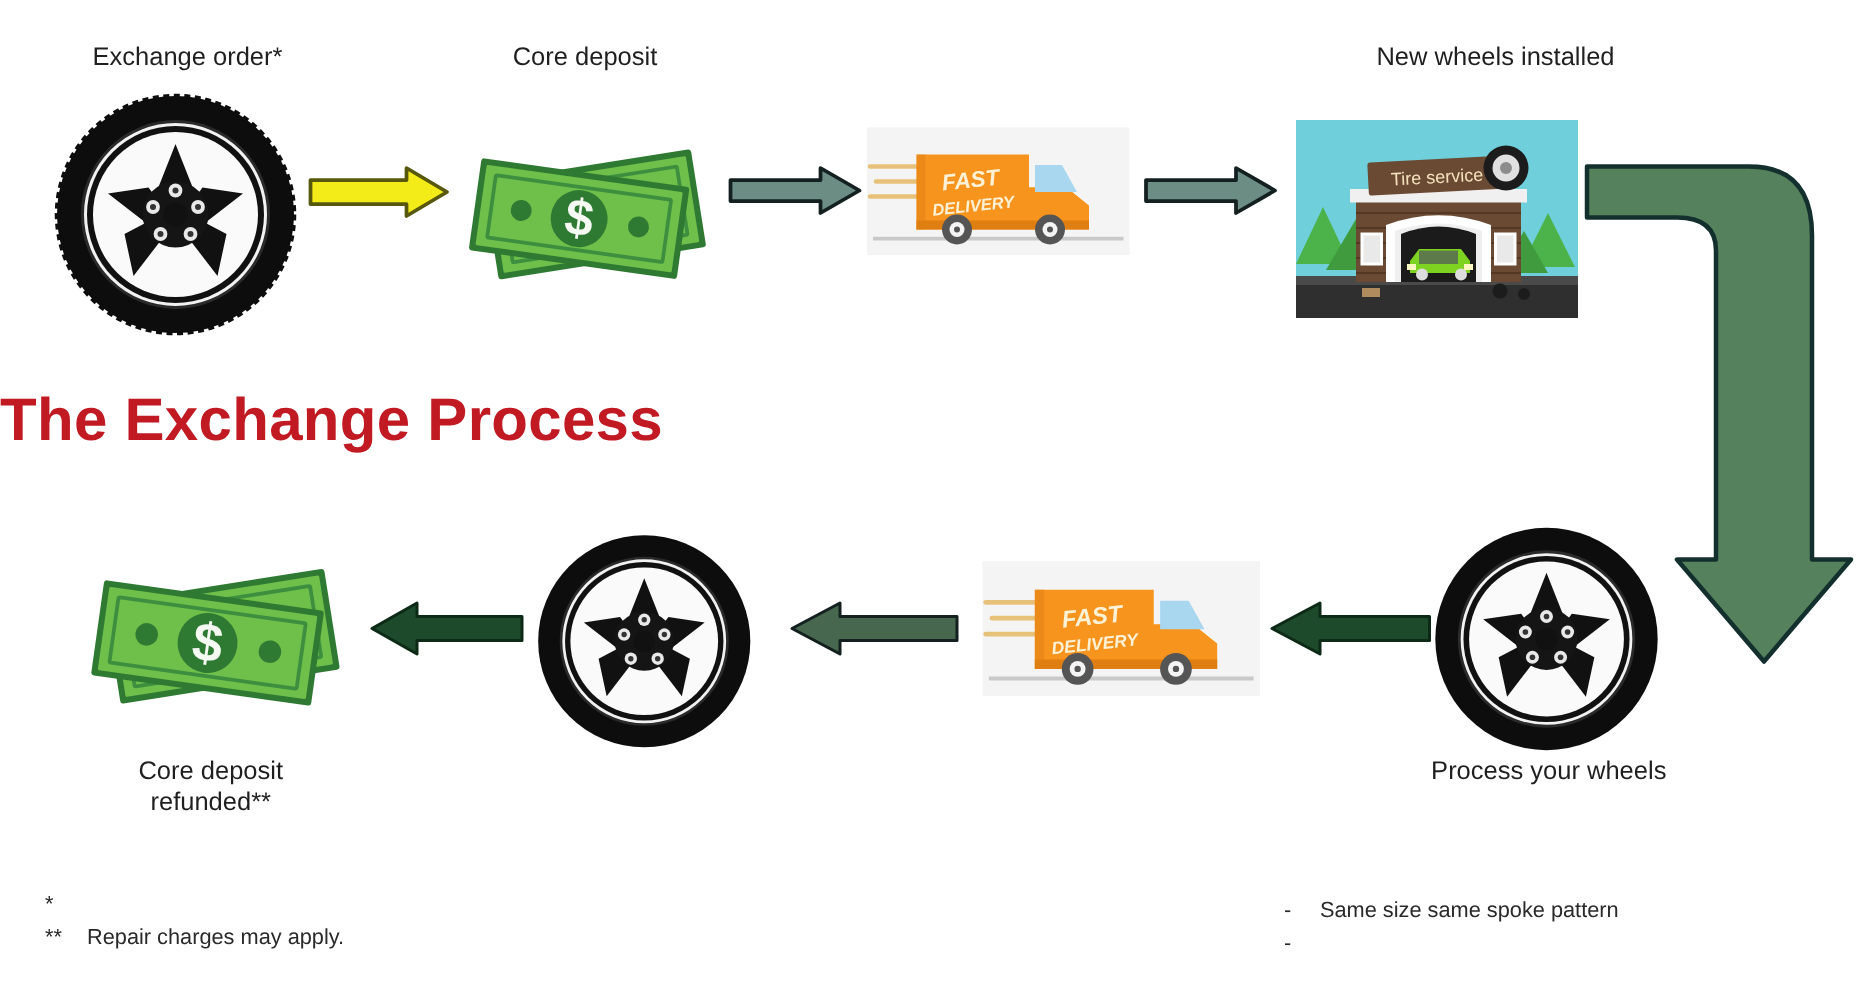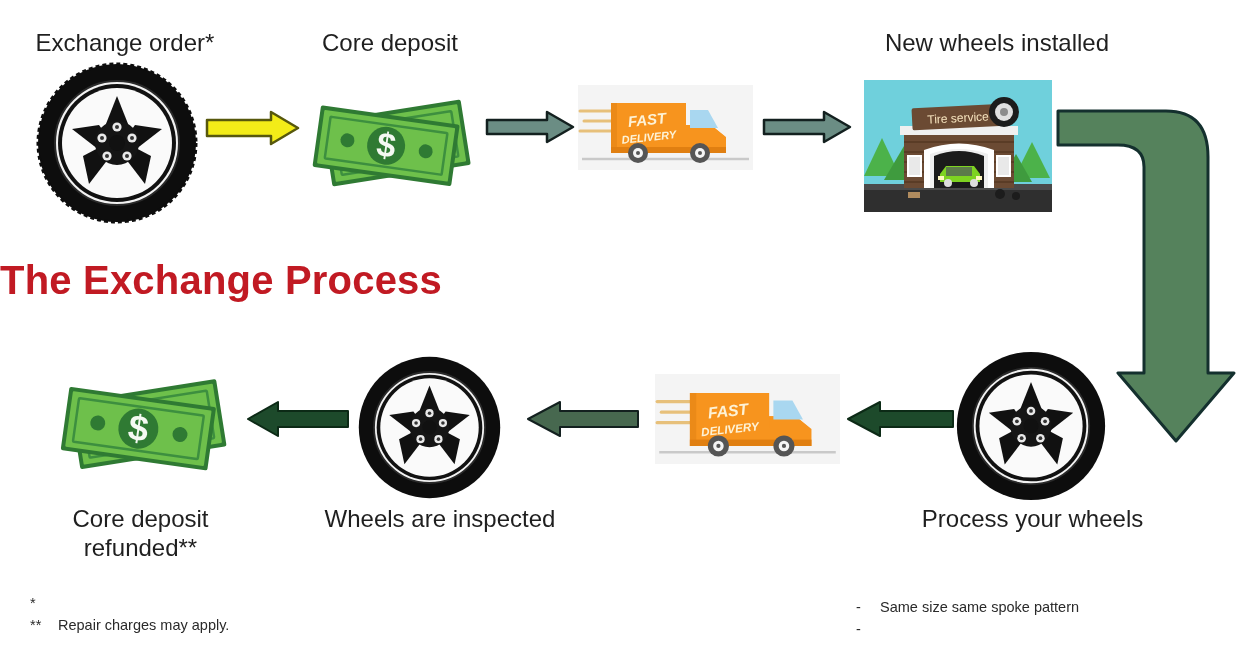--- a/index.html
+++ b/index.html
@@ -13,21 +13,21 @@
   }
   #canvas {
     position: relative;
     width: 1250px;
     height: 666px;
     background: #ffffff;
     overflow: hidden;
   }
   .abs { position: absolute; }
   .label {
-    font-size: 24px;
+    font-size: 17px;
     color: #1f1f1f;
     text-align: center;
     line-height: 1.22;
     white-space: pre-line;
     font-weight: 400;
   }
   #title {
     font-size: 40px;
     font-weight: bold;
     color: #c11a23;
@@ -372,21 +372,20 @@
         <circle cx="66" cy="76" r="2"></circle>
       </g>
       <circle cx="81" cy="81" r="8" fill="#111"></circle>
       <circle cx="81" cy="81" r="62" fill="none" stroke="#2a2a2a" stroke-width="2"></circle>
     </svg>
   </div>
 
   <div class="abs label" style="left:28px; top:504px; width:225px;">Core deposit
 refunded**</div>
 
-  <div class="abs label" style="left:300px; top:504px; width:280px;">Wheels are inspected</div>
 
   <div class="abs label" style="left:900px; top:504px; width:265px;">Process your wheels</div>
 
   <div class="abs" style="left:30px; top:592px; width:420px;">
     <div class="foot-line">
       <span class="foot-mark">*</span>
     </div>
     <div class="foot-line">
       <span class="foot-mark">**</span>
       <span>Repair charges may apply.</span>

